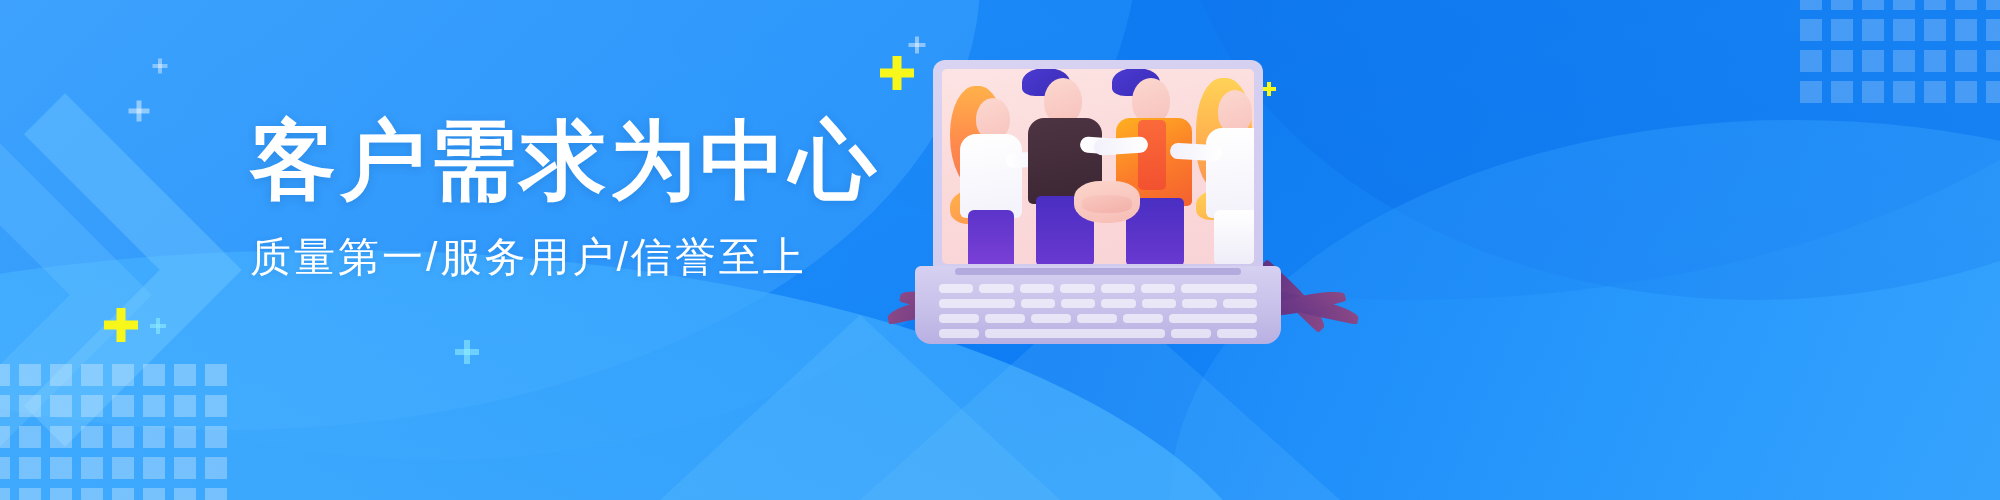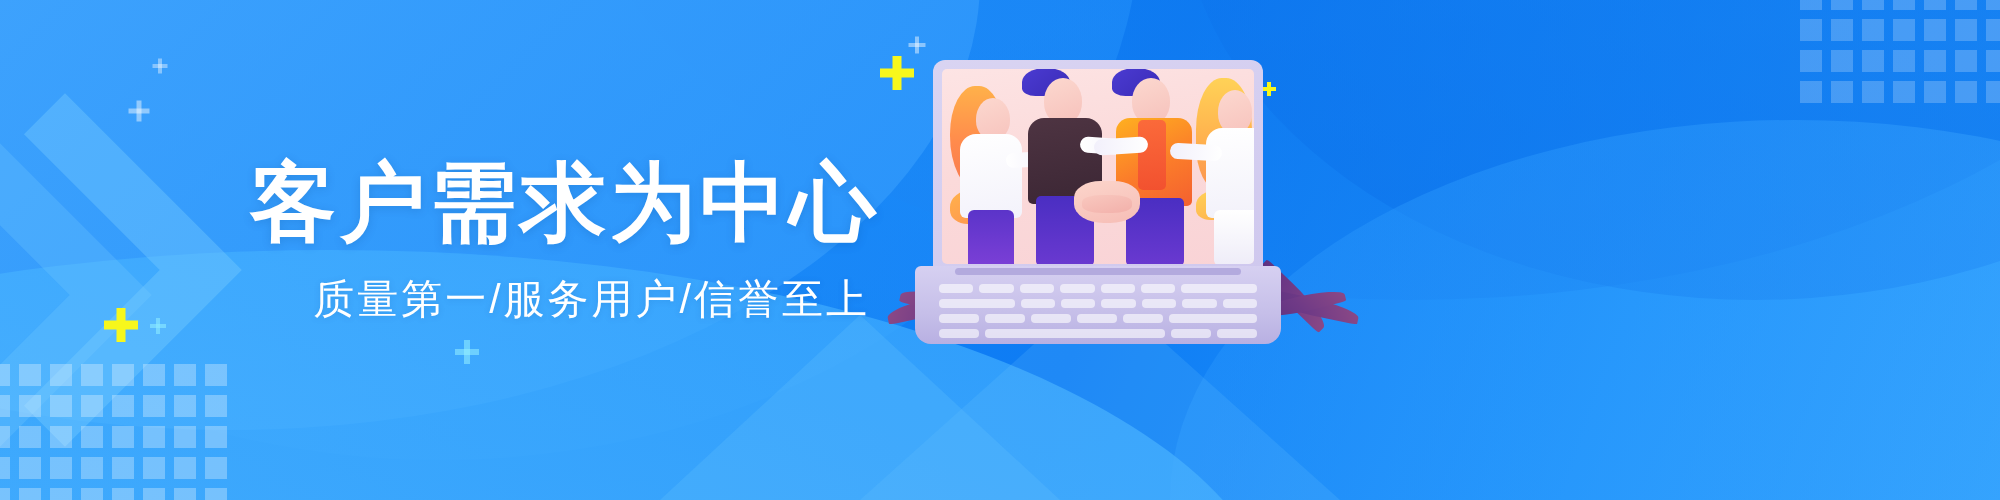--- a/index.html
+++ b/index.html
@@ -126,31 +126,29 @@
     width:620px;
   }
   .headline {
     color:#ffffff;
     font-size:86px;
     font-weight:bold;
     letter-spacing:4px;
     line-height:1.12;
     white-space:nowrap;
     text-shadow:0 2px 10px rgba(5,60,130,.18);
-    margin-top:42px;
   }
   .subline {
     margin-top:22px;
     color:#ffffff;
     font-size:41px;
     font-weight:normal;
     letter-spacing:3px;
     white-space:nowrap;
     text-shadow:0 1px 6px rgba(5,60,130,.15);
-    text-align:right;
   }
 
   
   .laptop { position:absolute; left:915px; top:60px; width:400px; height:300px; }
 
   .lid {
     position:absolute; left:18px; top:0;
     width:330px; height:212px;
     background:linear-gradient(160deg,#d9d4f2 0%,#cfc8ee 100%);
     border-radius:12px 12px 4px 4px;

